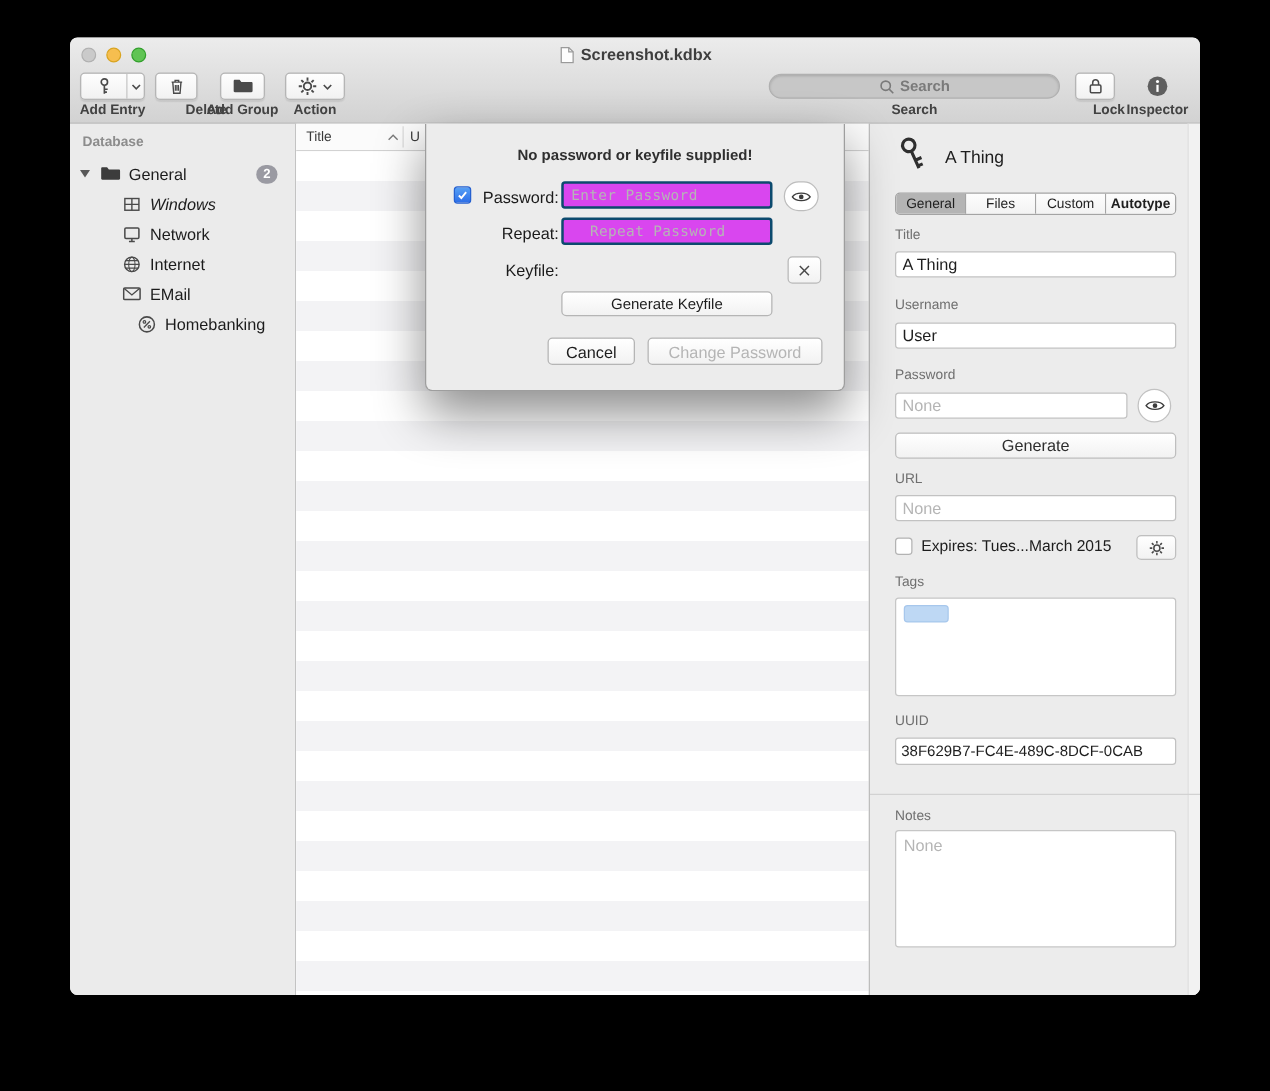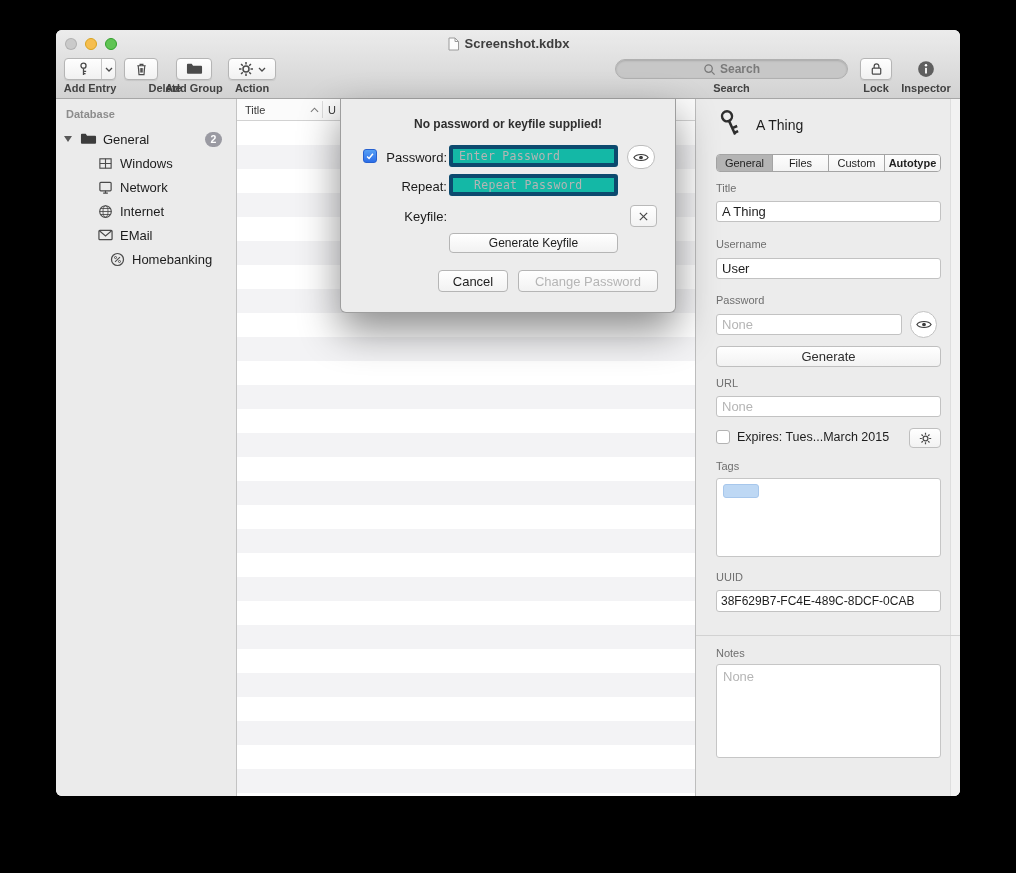--- a/index.html
+++ b/index.html
@@ -64,21 +64,21 @@
   .exp-label{position:absolute;left:41px;top:331px;font-size:12.5px;color:#1d1d1d;white-space:nowrap;}
   .box{position:absolute;left:20px;width:225px;background:#fff;border:1px solid #c6c6c6;border-radius:3px;}
   .chip{position:absolute;left:6px;top:5px;width:36px;height:14px;background:#bed8f4;border:1px solid #a7c7ec;border-radius:3px;}
   .insp-div{position:absolute;left:0;top:536px;width:100%;height:1px;background:#d2d2d2;}
   .notes{position:absolute;left:20px;top:565px;width:225px;height:94px;background:#fff;border:1px solid #c6c6c6;border-radius:3px;resize:none;font-size:13px;padding:4px 6px;font-family:"Liberation Sans","DejaVu Sans",sans-serif;outline:none;}
 
   
   .sheet{position:absolute;left:284px;top:69px;width:336px;height:214px;background:#ececec;border:1px solid #9e9e9e;border-top:none;border-radius:0 0 6px 6px;box-shadow:0 18px 40px rgba(0,0,0,.45);}
   .sheet-msg{position:absolute;top:18px;left:0;width:100%;text-align:center;font-size:12px;font-weight:bold;color:#2f2f2f;}
   .d-lbl{position:absolute;left:40px;width:66px;font-size:13px;color:#1b1b1b;text-align:right;white-space:nowrap;}
-  .d-tf{position:absolute;left:108px;width:169px;height:22px;background:#14b8a6;border:4px solid #0c4a6e;border-radius:3px;padding:0 6px;outline:none;}
+  .d-tf{position:absolute;left:108px;width:169px;height:22px;background:#d946ef;border:2px solid #0c4a6e;border-radius:3px;padding:0 6px;outline:none;}
   .mono{font-family:"DejaVu Sans Mono",monospace;font-size:11.5px;letter-spacing:.3px;color:#1e1e1e;}
   .d-eye{position:absolute;left:286px;top:46px;width:28px;height:24px;border-radius:12px;background:#fff;border:1px solid #bdbdbd;display:flex;align-items:center;justify-content:center;}
   .popup{position:absolute;left:108px;top:106px;width:177px;height:22px;background:linear-gradient(#ffffff,#f4f4f4);border:1px solid #b2b2b2;border-radius:4px;display:flex;align-items:center;font-size:13px;color:#1b1b1b;padding-left:8px;}
   .stepper{margin-left:auto;width:16px;height:100%;display:flex;align-items:center;justify-content:center;border-left:1px solid #d6d6d6;}
   .xbtn{position:absolute;left:289px;top:106px;width:27px;height:22px;background:linear-gradient(#ffffff,#f2f2f2);border:1px solid #b9b9b9;border-radius:4px;display:flex;align-items:center;justify-content:center;}
   .d-btn{position:absolute;background:linear-gradient(#ffffff,#f2f2f2);border:1px solid #b5b5b5;border-radius:4px;display:flex;align-items:center;justify-content:center;font-size:13px;color:#1d1d1d;}
   .d-btn.disabled{color:#b5b5b5;}
 </style>
 </head>
 <body>
@@ -165,21 +165,21 @@
     <div class="tb-label" style="left:559px;width:233px;">Search</div>
 
     <div class="btn" style="left:804px;width:32px;">
       <span>
         <svg width="15" height="16" viewBox="0 0 16 16">
             <rect x="3.5" y="7" width="9" height="6.5" rx="1" fill="none" stroke="#4a4a4a" stroke-width="1.3"></rect>
             <path d="M5.5 7V5a2.5 2.5 0 0 1 5 0v2" fill="none" stroke="#4a4a4a" stroke-width="1.3"></path>
           </svg>
       </span>
     </div>
-    <div class="tb-label" style="left:796px;width:48px;">Lock</div>
+    <div class="tb-label" style="left:796px;width:48px;text-align:right;">Lock</div>
 
     <div class="insp-toggle">
       <span>
         <svg width="18" height="18" viewBox="0 0 16 16">
             <circle cx="8" cy="8" r="7" fill="#5f5f5f"></circle>
             <rect x="7.2" y="7" width="1.6" height="5" fill="#fff"></rect>
             <circle cx="8" cy="4.6" r="1.1" fill="#fff"></circle>
           </svg>
       </span>
     </div>
@@ -193,21 +193,21 @@
       <div class="disc"></div>
       <div class="side-icon">
         <svg width="17" height="14" viewBox="0 0 18 14">
             <path d="M1 2.5c0-.6.4-1 1-1h4l1.5 2H16c.6 0 1 .4 1 1V11c0 .6-.4 1-1 1H2c-.6 0-1-.4-1-1z" fill="#3c3c3c"></path>
           </svg>
       </div>
       <span class="side-label">General</span>
       <span class="badge">2</span>
     </div>
 
-    <div class="side-item child" style="top:52px;">
+    <div class="side-item child" style="top:52px;font-style:italic;">
       <div class="side-icon">
         <svg width="15" height="15" viewBox="0 0 16 16">
             <rect x="2" y="3" width="12" height="10" fill="none" stroke="#4a4a4a" stroke-width="1.2"></rect>
             <path d="M2 8h12M8 3v10" stroke="#4a4a4a" stroke-width="1.2"></path>
           </svg>
       </div>
       <span class="side-label">Windows</span>
     </div>
 
     <div class="side-item child" style="top:76px;">

